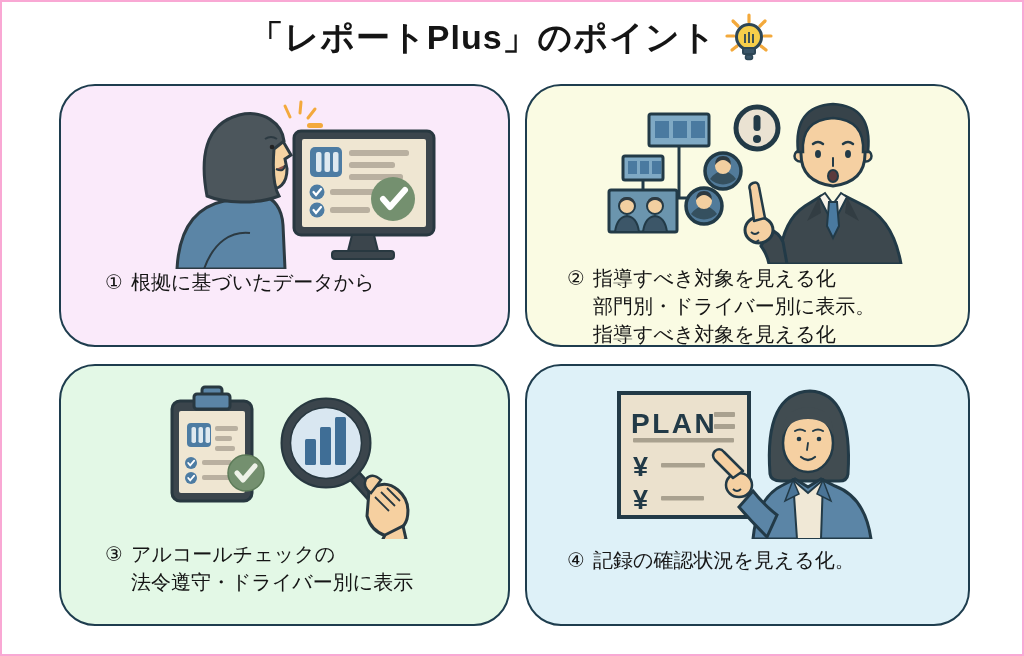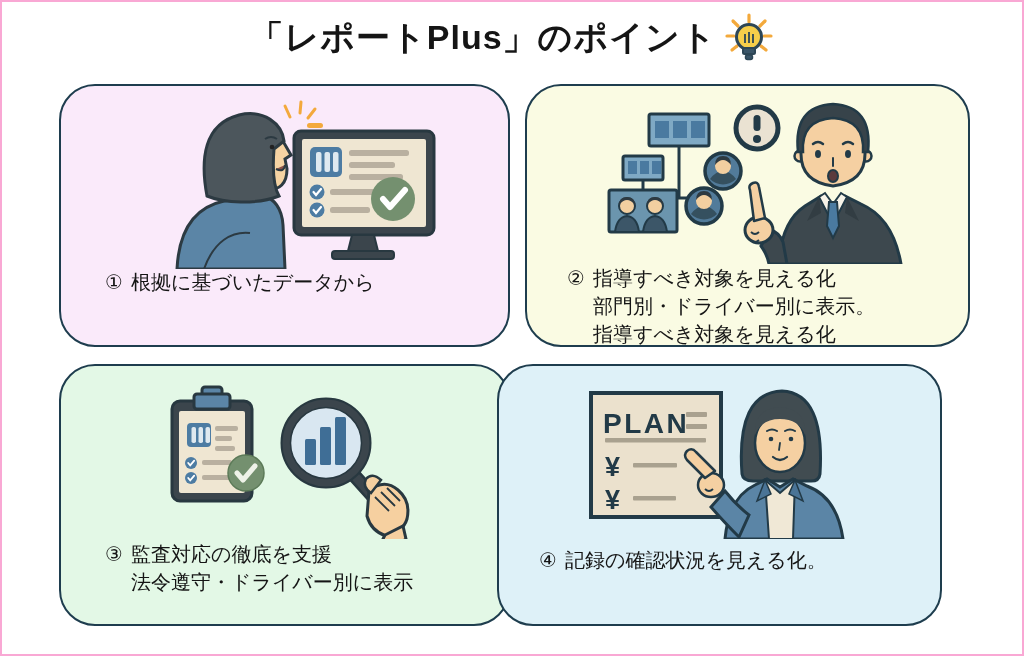--- a/index.html
+++ b/index.html
@@ -14,21 +14,21 @@
   }
   .page-title{
     margin:0;font-size:34px;font-weight:bold;color:#151515;letter-spacing:1px;
   }
   .card{
     position:absolute;border:2.5px solid #1e3d4e;border-radius:36px;box-sizing:border-box;
   }
   .card1{left:57px;top:82px;width:451px;height:263px;}
   .card2{left:523px;top:82px;width:445px;height:263px;}
   .card3{left:57px;top:362px;width:451px;height:262px;}
-  .card4{left:495px;top:362px;width:445px;height:262px;}
+  .card4{left:523px;top:362px;width:445px;height:262px;}
   .illus{position:absolute;}
   .card1 .illus{left:83px;top:13px;}
   .card2 .illus{left:60px;top:8px;}
   .card3 .illus{left:83px;top:13px;}
   .card4 .illus{left:60px;top:13px;}
   .caption{
     position:absolute;display:flex;gap:8px;
     font-size:20px;line-height:28px;color:#151515;
   }
   .card1 .caption{left:44px;top:182px;}
@@ -248,21 +248,21 @@
       <g>
         <path d="M225,112 Q240,99 254,111 Q267,122 263,140 Q259,153 242,157 Q227,152 223,137 Z" fill="#f6d0a0" stroke="#283840" stroke-width="3"></path>
         <path d="M241,156 L238,162 Q252,167 262,160 L259,147 Z" fill="#f6d0a0" stroke="#283840" stroke-width="3"></path>
         <path d="M231,118 L245,132 M237,113 L251,127 M243,109 L256,122" stroke="#283840" stroke-width="1.8" fill="none"></path>
         <path d="M227,114 Q218,108 222,100 Q228,93 237,101 Z" fill="#f6d0a0" stroke="#283840" stroke-width="2.5"></path>
       </g>
     </svg>
     <div class="caption">
       <span class="cap-num">③</span>
       <div class="cap-lines">
-        <div>監査対応の徹底を支援</div>
+        <div>アルコールチェックの</div>
         <div>法令遵守・ドライバー別に表示</div>
       </div>
     </div>
   </section>
 
   <section class="card card4" style="background: rgb(222, 241, 248);">
     <svg class="illus" width="330" height="160" viewBox="0 0 330 160">
 
       <g>
         <rect x="32" y="14" width="130" height="124" fill="#ebe1cd" stroke="#223a47" stroke-width="4"></rect>

